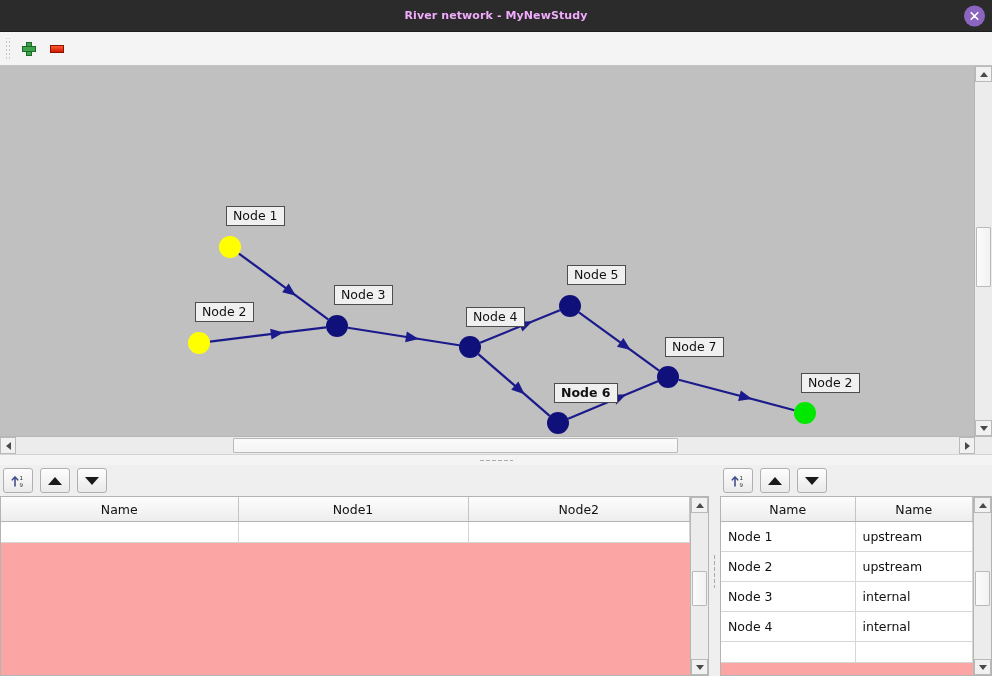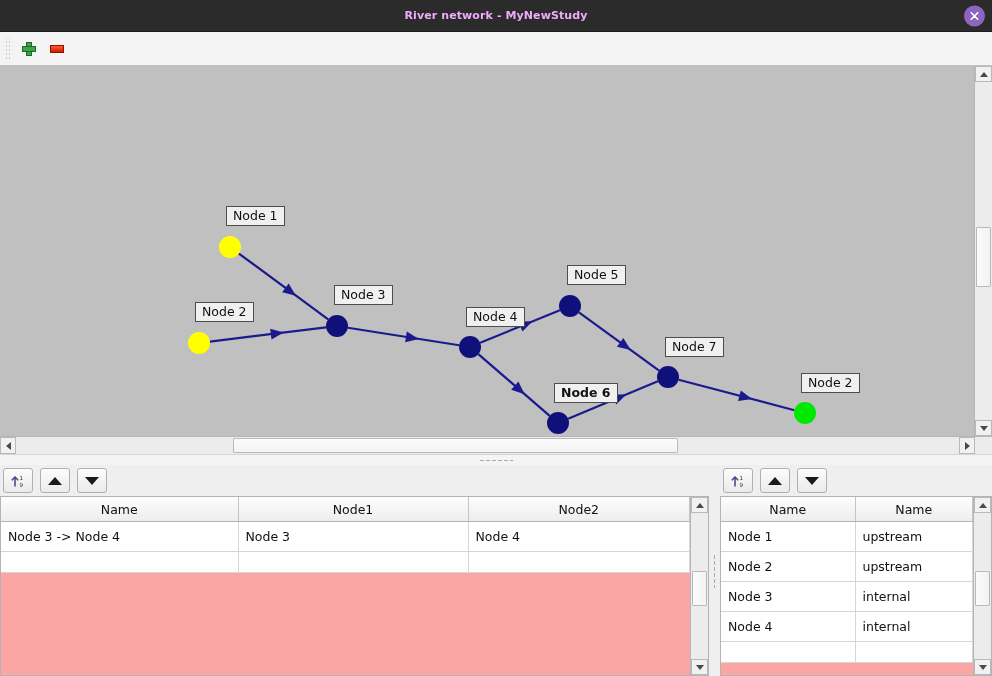--- a/index.html
+++ b/index.html
@@ -459,25 +459,20 @@
                 <col style="width: auto;">
               </colgroup>
               <thead>
                 <tr>
                   <th>Name</th>
                   <th>Node1</th>
                   <th>Node2</th>
                 </tr>
               </thead>
               <tbody>
-                <tr>
-                  <td>Node 3 -&gt; Node 4</td>
-                  <td>Node 3</td>
-                  <td>Node 4</td>
-                </tr>
                 <tr class="filler">
                   <td></td>
                   <td></td>
                   <td></td>
                 </tr>
               </tbody>
             </table>
         </div>
         <div class="vscroll">
           <div class="sb-btn">

